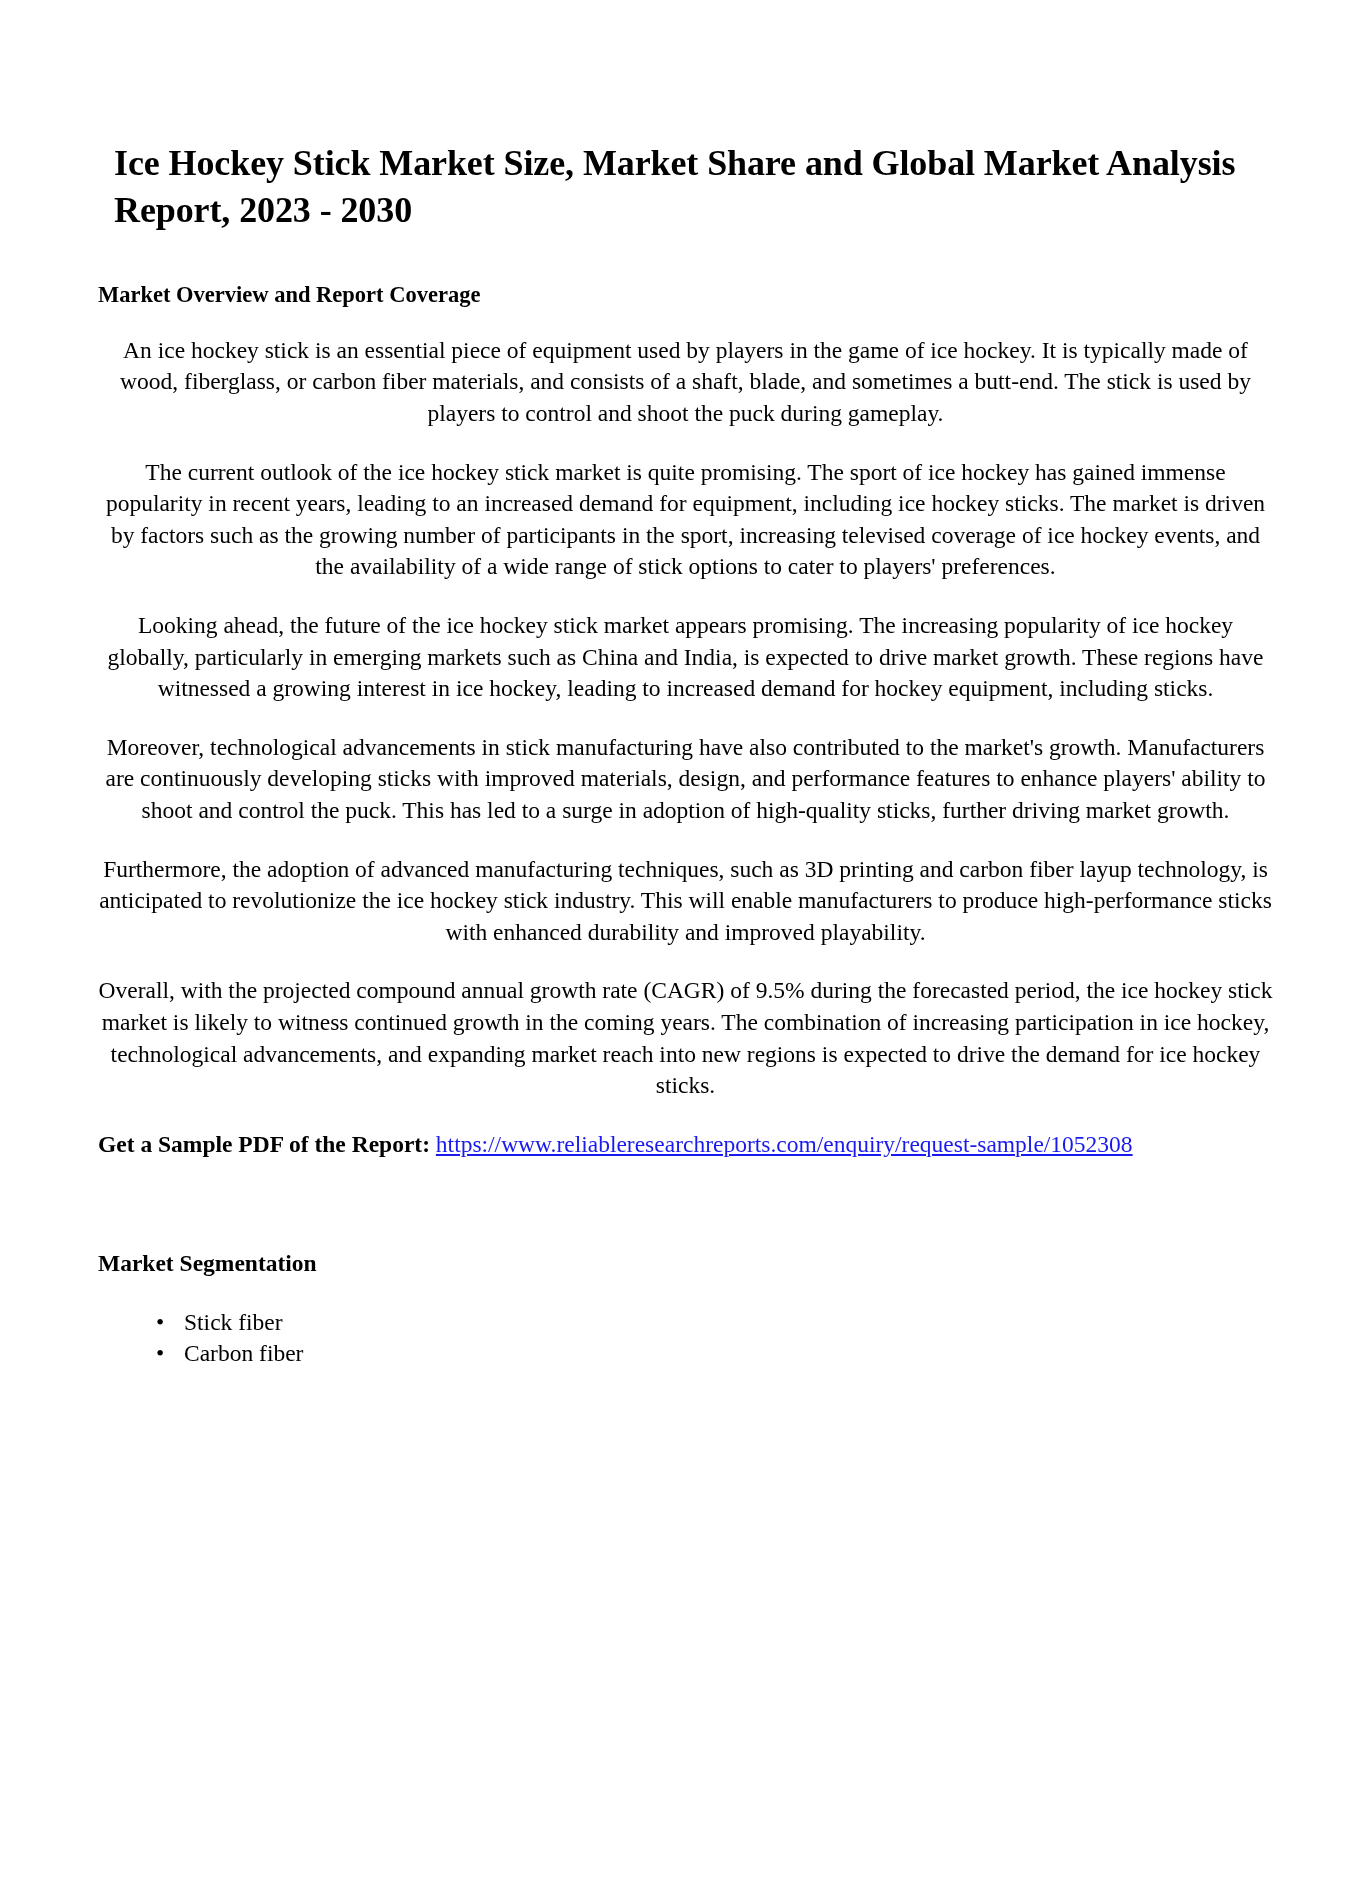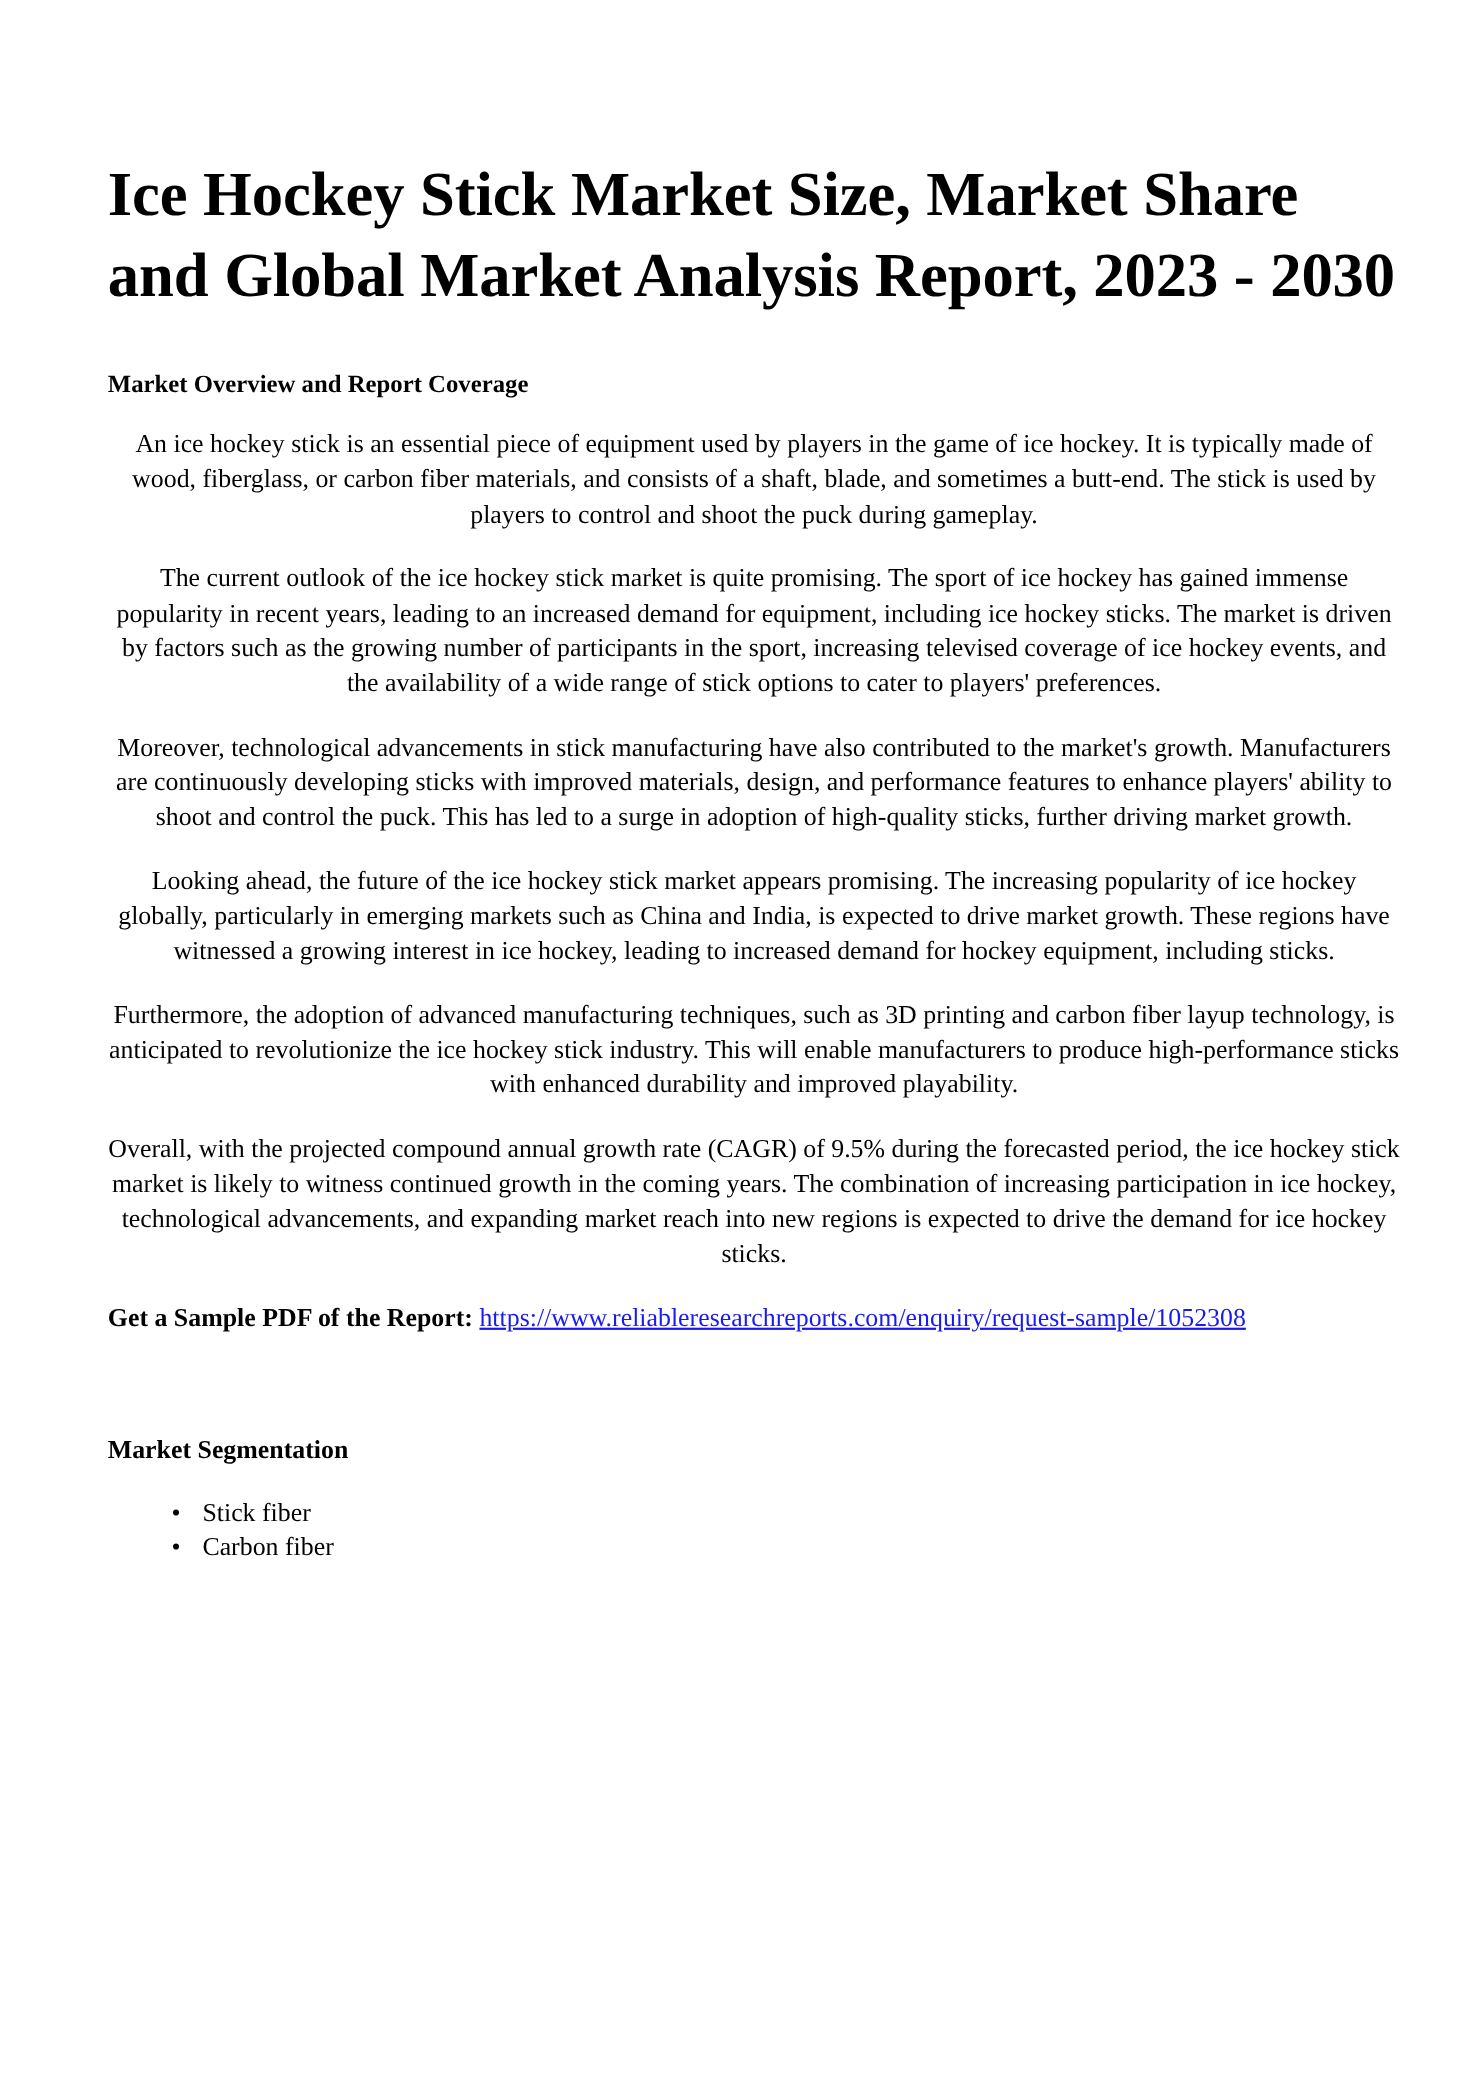--- a/index.html
+++ b/index.html
@@ -19,24 +19,24 @@
     width: 1345px;
     height: 1903px;
     background: #ffffff;
     box-sizing: border-box;
     padding: 140px 72px 0 98px;
   }
   .content {
     width: 1175px;
   }
   h1.doc-title {
-    font-size: 57px;
+    font-size: 36px;
     line-height: 1.30;
     font-weight: bold;
-    margin: 0 0 46px 0;
+    margin: 0 0 46px 16px;
     letter-spacing: -0.1px;
     color: #000000;
   }
   h2.section-heading {
     font-size: 22.5px;
     line-height: 1.3;
     font-weight: bold;
     margin: 0 0 26px 0;
     color: #000000;
   }
@@ -106,23 +106,23 @@
   <div class="content">
 
     <h1 class="doc-title">Ice Hockey Stick Market Size, Market Share and Global Market Analysis Report, 2023 - 2030</h1>
 
     <h2 class="section-heading">Market Overview and Report Coverage</h2>
 
     <p class="body-text">An ice hockey stick is an essential piece of equipment used by players in the game of ice hockey. It is typically made of wood, fiberglass, or carbon fiber materials, and consists of a shaft, blade, and sometimes a butt-end. The stick is used by players to control and shoot the puck during gameplay.</p>
 
     <p class="body-text">The current outlook of the ice hockey stick market is quite promising. The sport of ice hockey has gained immense popularity in recent years, leading to an increased demand for equipment, including ice hockey sticks. The market is driven by factors such as the growing number of participants in the sport, increasing televised coverage of ice hockey events, and the availability of a wide range of stick options to cater to players' preferences.</p>
 
+    <p class="body-text">Looking ahead, the future of the ice hockey stick market appears promising. The increasing popularity of ice hockey globally, particularly in emerging markets such as China and India, is expected to drive market growth. These regions have witnessed a growing interest in ice hockey, leading to increased demand for hockey equipment, including sticks.</p>
+
     <p class="body-text">Moreover, technological advancements in stick manufacturing have also contributed to the market's growth. Manufacturers are continuously developing sticks with improved materials, design, and performance features to enhance players' ability to shoot and control the puck. This has led to a surge in adoption of high-quality sticks, further driving market growth.</p>
-
-    <p class="body-text">Looking ahead, the future of the ice hockey stick market appears promising. The increasing popularity of ice hockey globally, particularly in emerging markets such as China and India, is expected to drive market growth. These regions have witnessed a growing interest in ice hockey, leading to increased demand for hockey equipment, including sticks.</p>
 
     <p class="body-text">Furthermore, the adoption of advanced manufacturing techniques, such as 3D printing and carbon fiber layup technology, is anticipated to revolutionize the ice hockey stick industry. This will enable manufacturers to produce high-performance sticks with enhanced durability and improved playability.</p>
 
     <p class="body-text">Overall, with the projected compound annual growth rate (CAGR) of 9.5% during the forecasted period, the ice hockey stick market is likely to witness continued growth in the coming years. The combination of increasing participation in ice hockey, technological advancements, and expanding market reach into new regions is expected to drive the demand for ice hockey sticks.</p>
 
     <p class="link-para"><span class="link-label">Get a Sample PDF of the Report:</span> <a class="report-link" href="#">https://www.reliableresearchreports.com/enquiry/request-sample/1052308</a></p>
 
     <div class="spacer-block"></div>
 
     <h2 class="seg-heading">Market Segmentation</h2>

